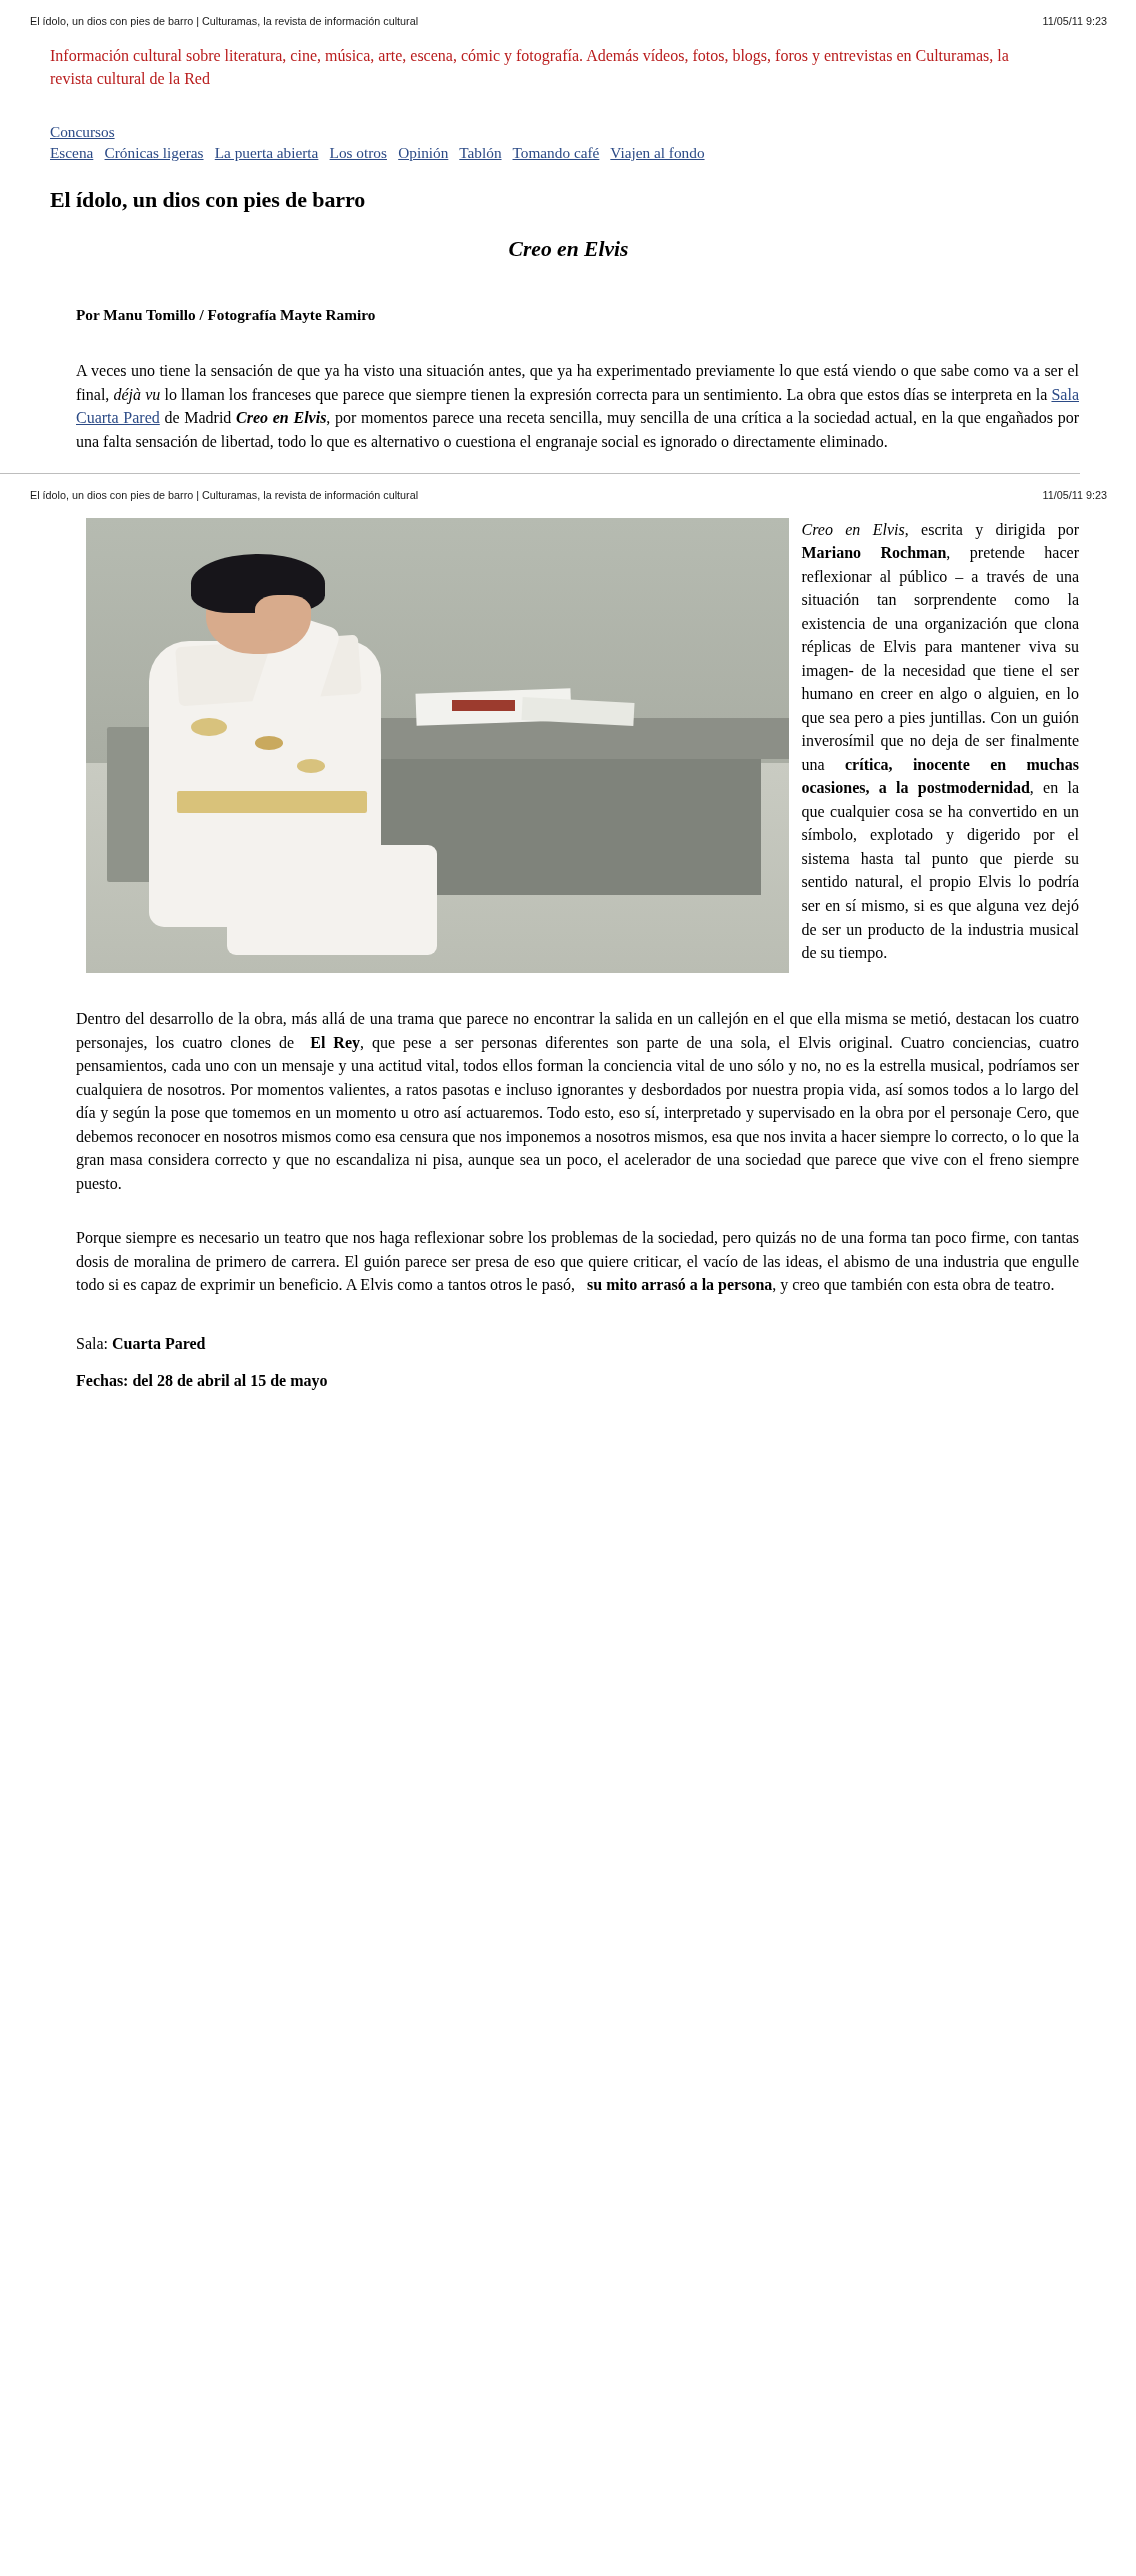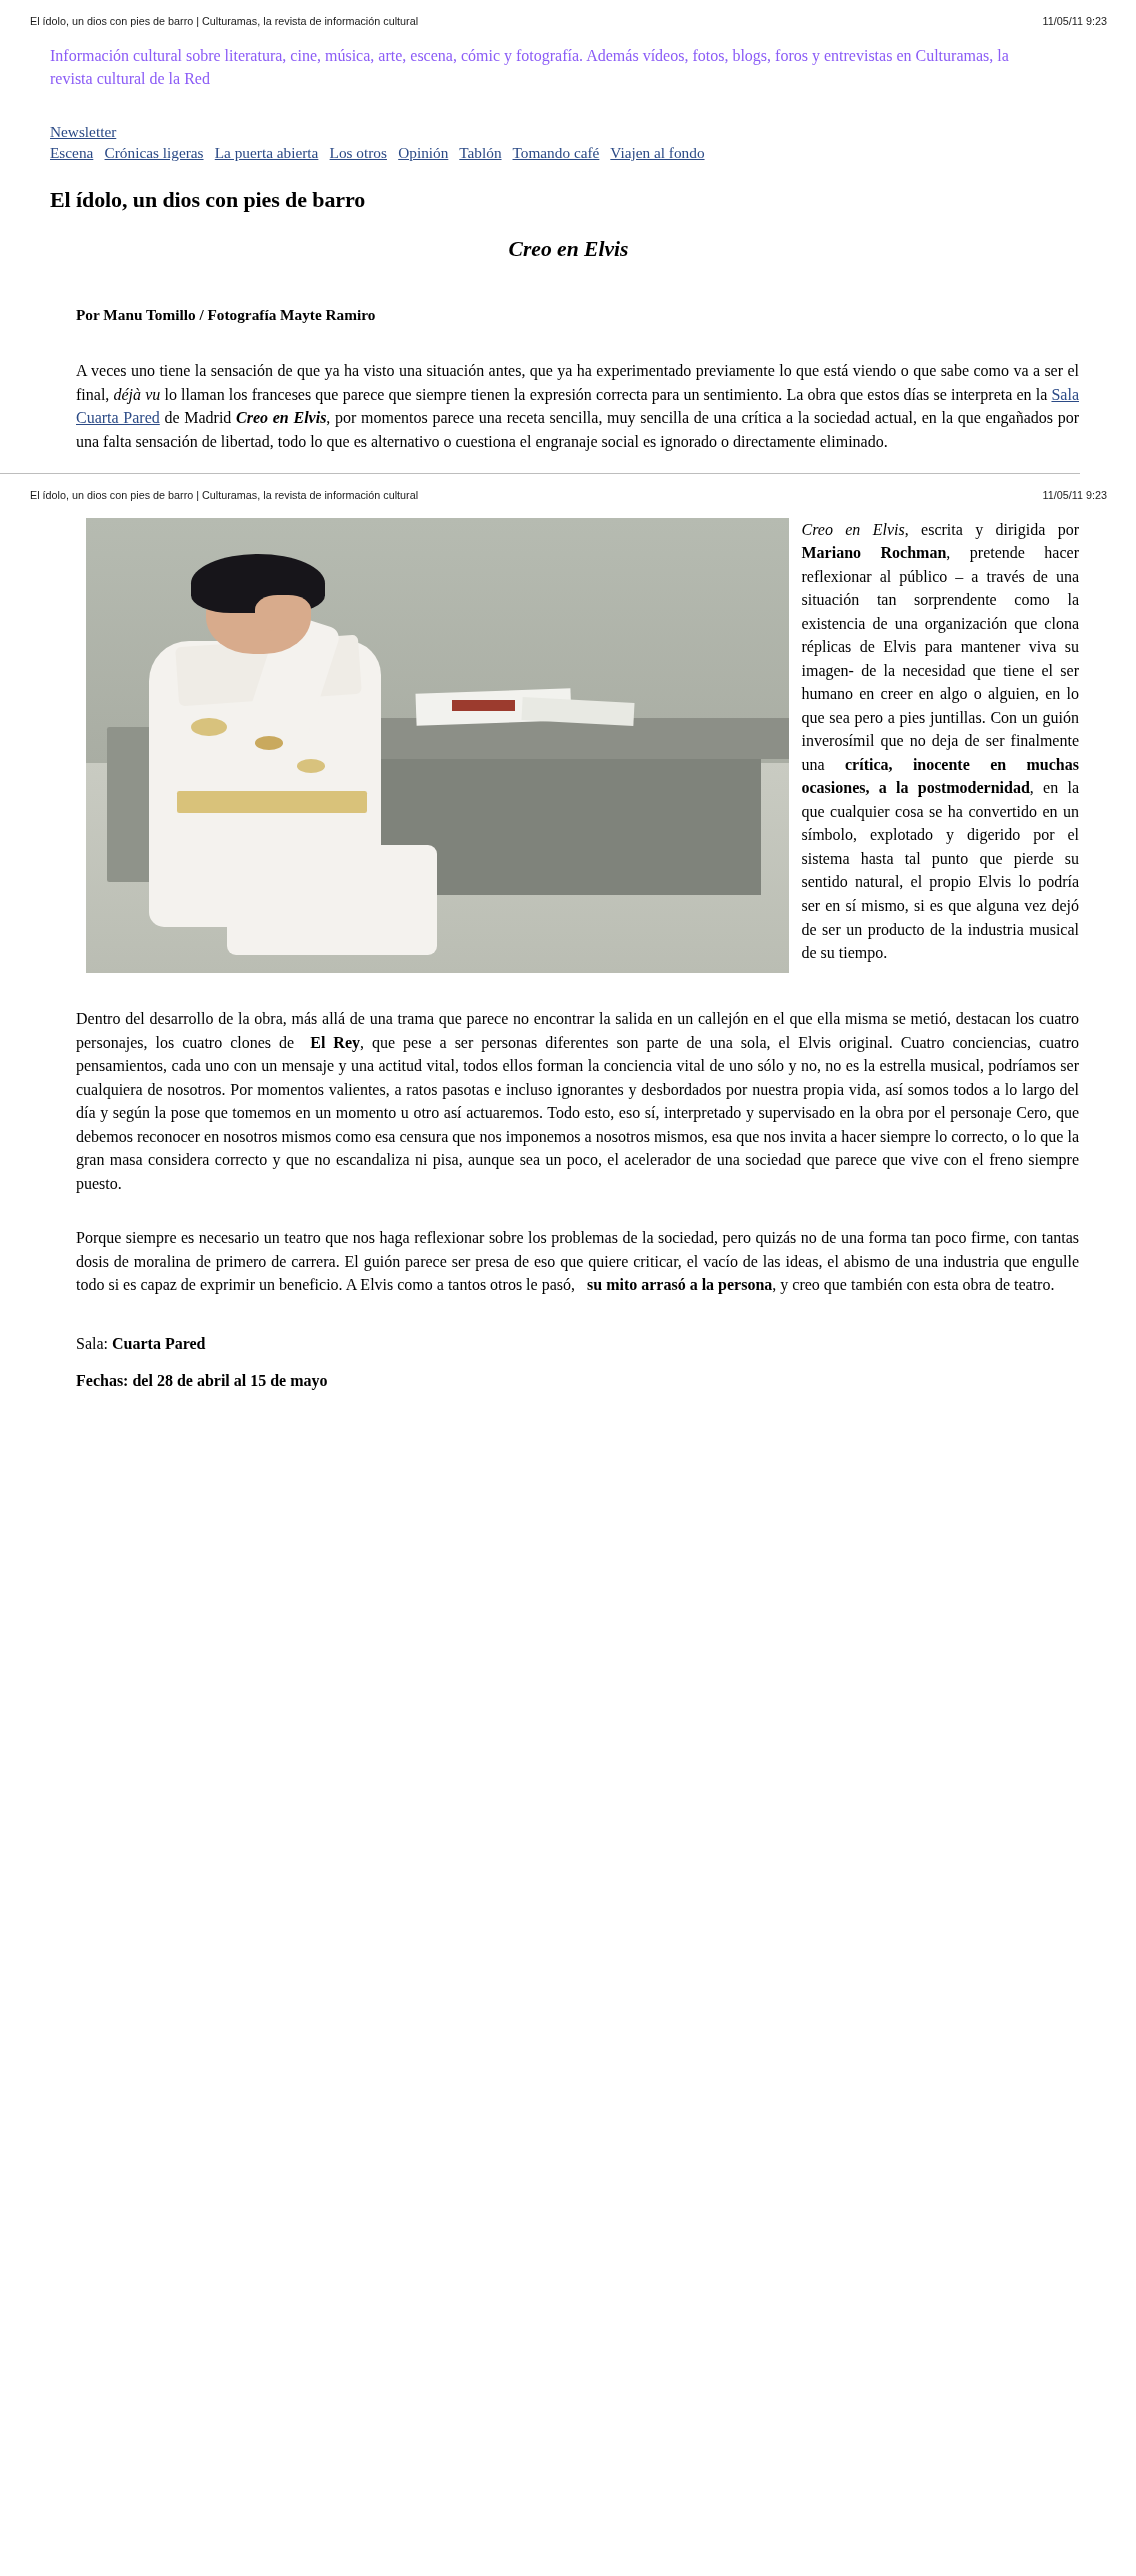--- a/index.html
+++ b/index.html
@@ -52,21 +52,21 @@
     text-decoration: underline;
     font-weight: bold;
     padding-left: 15px;
   }
   .site-desc {
     margin-top: 17px;
     padding-left: 15px;
     font-size: 16px;
     line-height: 1.45;
     max-width: 966px;
-    color: #8b5cf6;
+    color: #b91c1c;
   }
   ul.nav-list {
     margin: 19.3px 0 0 0;
     padding-left: 63px;
     list-style: disc;
   }
   ul.nav-list li {
     font-size: 15.3px;
     line-height: 1.42;
     color: #2b4a86;
@@ -249,21 +249,21 @@
     <div class="rh-right">11/05/11 9:23</div>
   </div>
 
   <div class="content">
 
 
     <div class="site-desc">Información cultural sobre literatura, cine, música, arte, escena, cómic y fotografía. Además vídeos, fotos, blogs, foros y entrevistas en Culturamas, la revista cultural de la Red</div>
 
 
     <div class="brand-line">
-      <span class="brandlink">Newsletter</span>
+      <span class="brandlink">Concursos</span>
     </div>
 
     <div class="section-nav">
       <a>Escena</a>
       <a>Crónicas ligeras</a>
       <a>La puerta abierta</a>
       <a>Los otros</a>
       <a>Opinión</a>
       <a>Tablón</a>
       <a>Tomando café</a>

